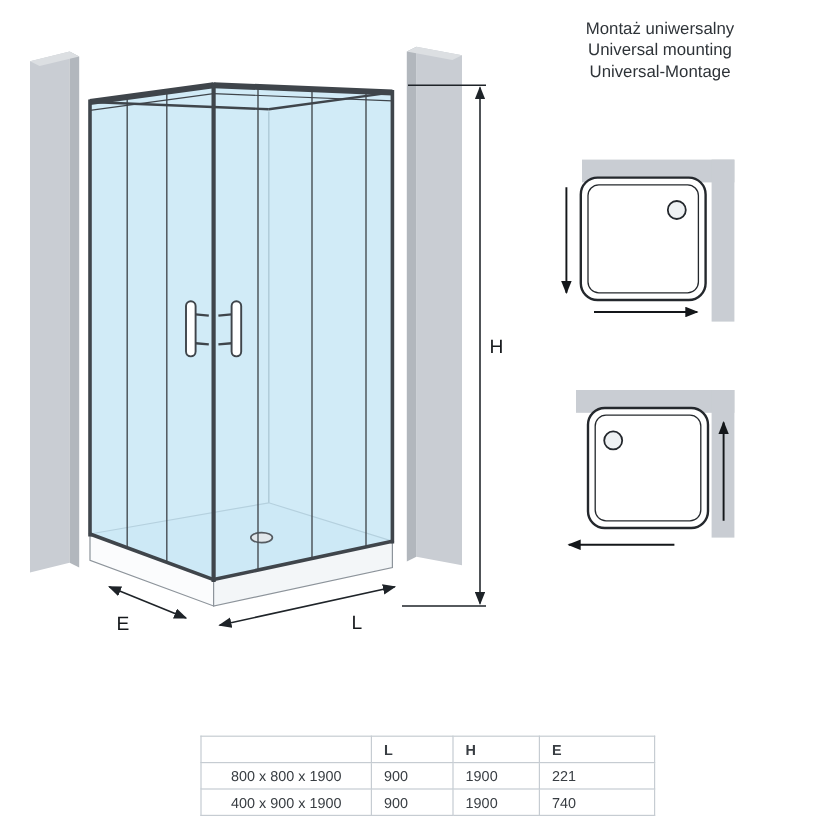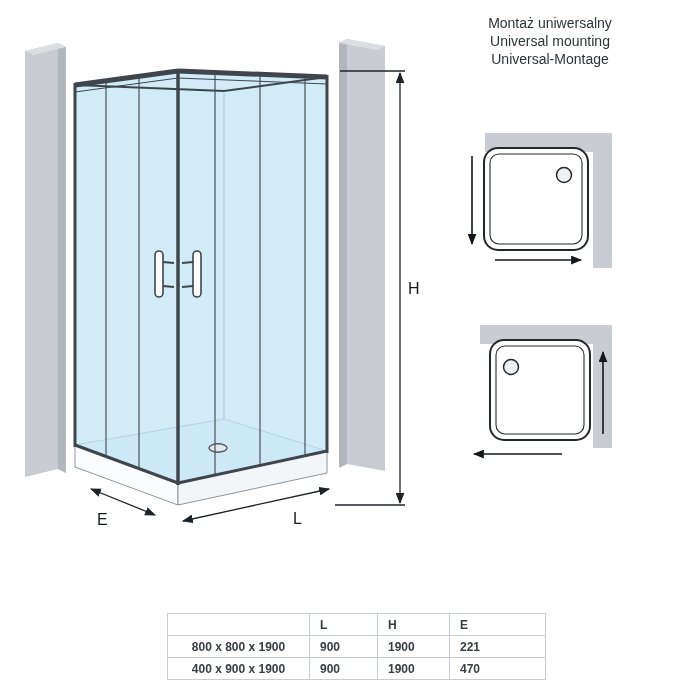--- a/index.html
+++ b/index.html
@@ -20,21 +20,21 @@
 
   .tv1 { position:absolute; left:462px; top:126px; }
   .tv2 { position:absolute; left:462px; top:316px; }
 
   .dim-table {
     position:absolute; left:167px; top:613px;
     border-collapse:collapse; font-size:12px; color:#383d42; background:#fff;
   }
   .dim-table th, .dim-table td {
     border:1px solid #c6ccd2; height:22px; padding:0 10px;
-    font-weight:bold; text-align:left; background:#fff; white-space:nowrap;
+    font-weight:normal; text-align:left; background:#fff; white-space:nowrap;
   }
   .dim-table th { font-weight:bold; }
   .dim-table .c-size { width:142px; text-align:center; }
   .dim-table th:nth-child(2), .dim-table td:nth-child(2) { width:68px; }
   .dim-table th:nth-child(3), .dim-table td:nth-child(3) { width:72px; }
   .dim-table th:nth-child(4), .dim-table td:nth-child(4) { width:96px; }
 
   .dim-label { font-size:16px; fill:#16191c; font-family:"Liberation Sans", sans-serif; }
 </style>
 </head>
@@ -168,18 +168,18 @@
       <tr>
         <td class="c-size">800 x 800 x 1900</td>
         <td>900</td>
         <td>1900</td>
         <td>221</td>
       </tr>
       <tr>
         <td class="c-size">400 x 900 x 1900</td>
         <td>900</td>
         <td>1900</td>
-        <td>470</td>
+        <td>740</td>
       </tr>
     </tbody>
   </table>
 
 </div>
 
 </body></html>

